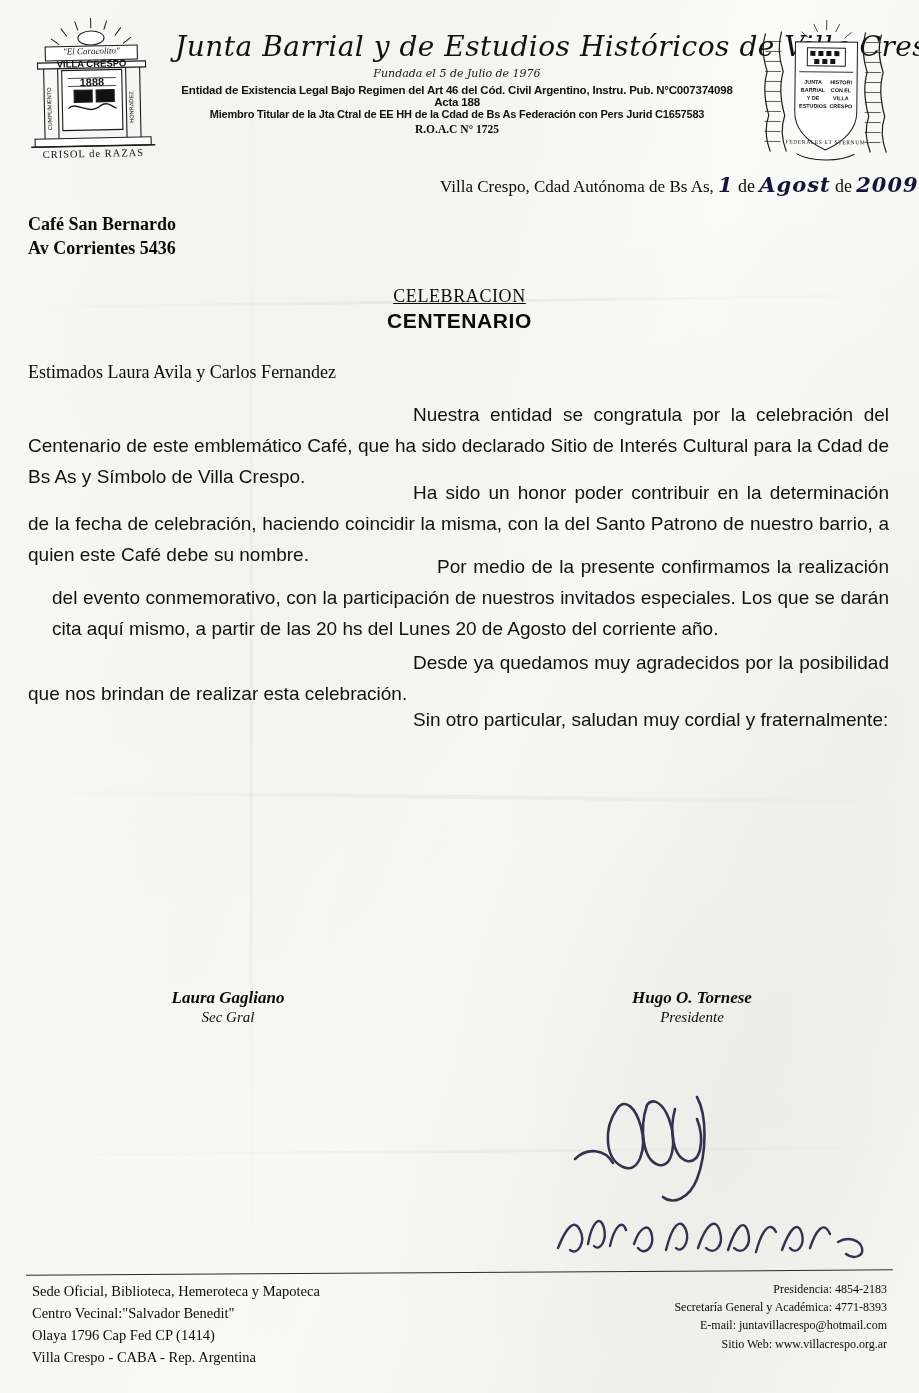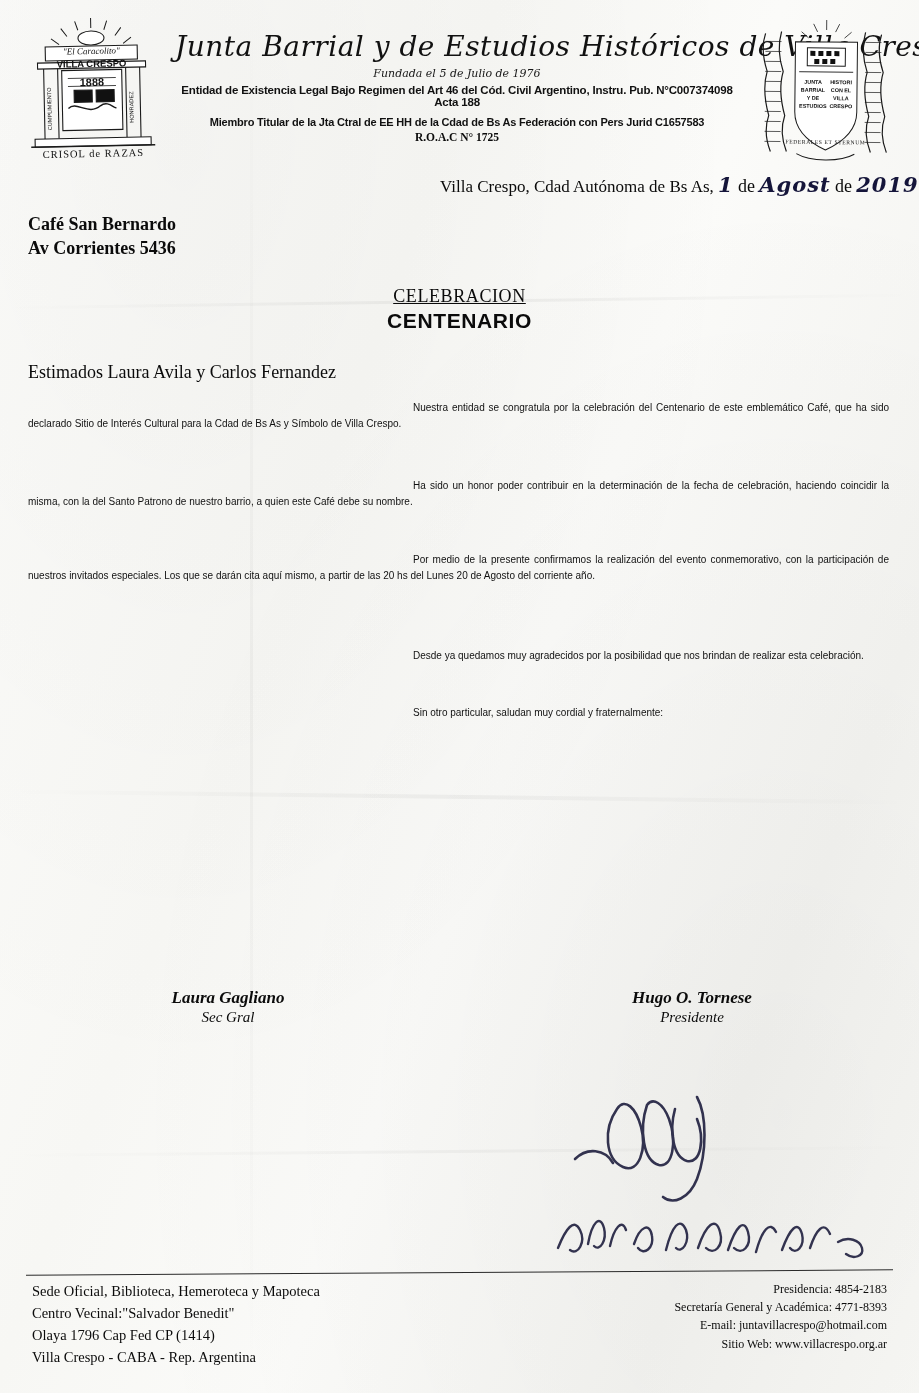--- a/index.html
+++ b/index.html
@@ -69,21 +69,21 @@
     color: #161616;
   }
   .org-line {
     font-family: "Liberation Sans", sans-serif;
     font-weight: bold;
     font-size: 11.5px;
     margin-top: 4px;
     color: #111;
     letter-spacing: -0.2px;
   }
-  .org-line.small { font-size: 11px; margin-top: 8px; }
+  .org-line.small { font-size: 11px; margin-top: 0; }
   .org-roac {
     font-family: Liberation Serif, serif;
     font-weight: bold;
     font-size: 11.5px;
     margin-top: 3px;
   }
 
   
   .dateline {
     position: absolute;
@@ -142,31 +142,31 @@
     left: 28px;
     font-family: "Liberation Serif", serif;
     font-weight: normal;
     font-size: 18px;
   }
   .body-block {
     position: absolute;
     left: 28px;
     right: 30px;
     font-family: "Liberation Sans", sans-serif;
-    font-size: 10px;
+    font-size: 19px;
     line-height: 1.62;
     text-align: justify;
     color: #111;
   }
   .body-block p { margin: 0 0 18px 0; text-indent: 0; }
   .body-block p .indent { display: inline-block; width: 385px; }
 
   #para1 { top: 400px; }
   #para2 { top: 478px; }
-  #para3 { top: 552px; }
+  #para3 { top: 552px; margin-left: 24px; }
   #para4 { top: 648px; }
   #closing { top: 705px; }
 
   .body-abs { position: absolute; }
 
   
   .sig {
     position: absolute;
     text-align: center;
     font-family: "Liberation Serif", serif;
@@ -316,21 +316,21 @@
       </svg>
     </div>
   </div>
 
   <div class="dateline">
     <span>Villa Crespo, Cdad Autónoma de Bs As,</span>
     <span class="handwrite">1</span>
     <span class="hw-small">de</span>
     <span class="handwrite">Agost</span>
     <span class="hw-small">de</span>
-    <span class="handwrite">2019</span>
+    <span class="handwrite">2009</span>
   </div>
 
   <div class="addressee">
     <div>Café San Bernardo</div>
     <div>Av Corrientes 5436</div>
   </div>
 
   <div class="doc-title">
     <div class="line1">CELEBRACION</div>
     <div class="line2">CENTENARIO</div>

